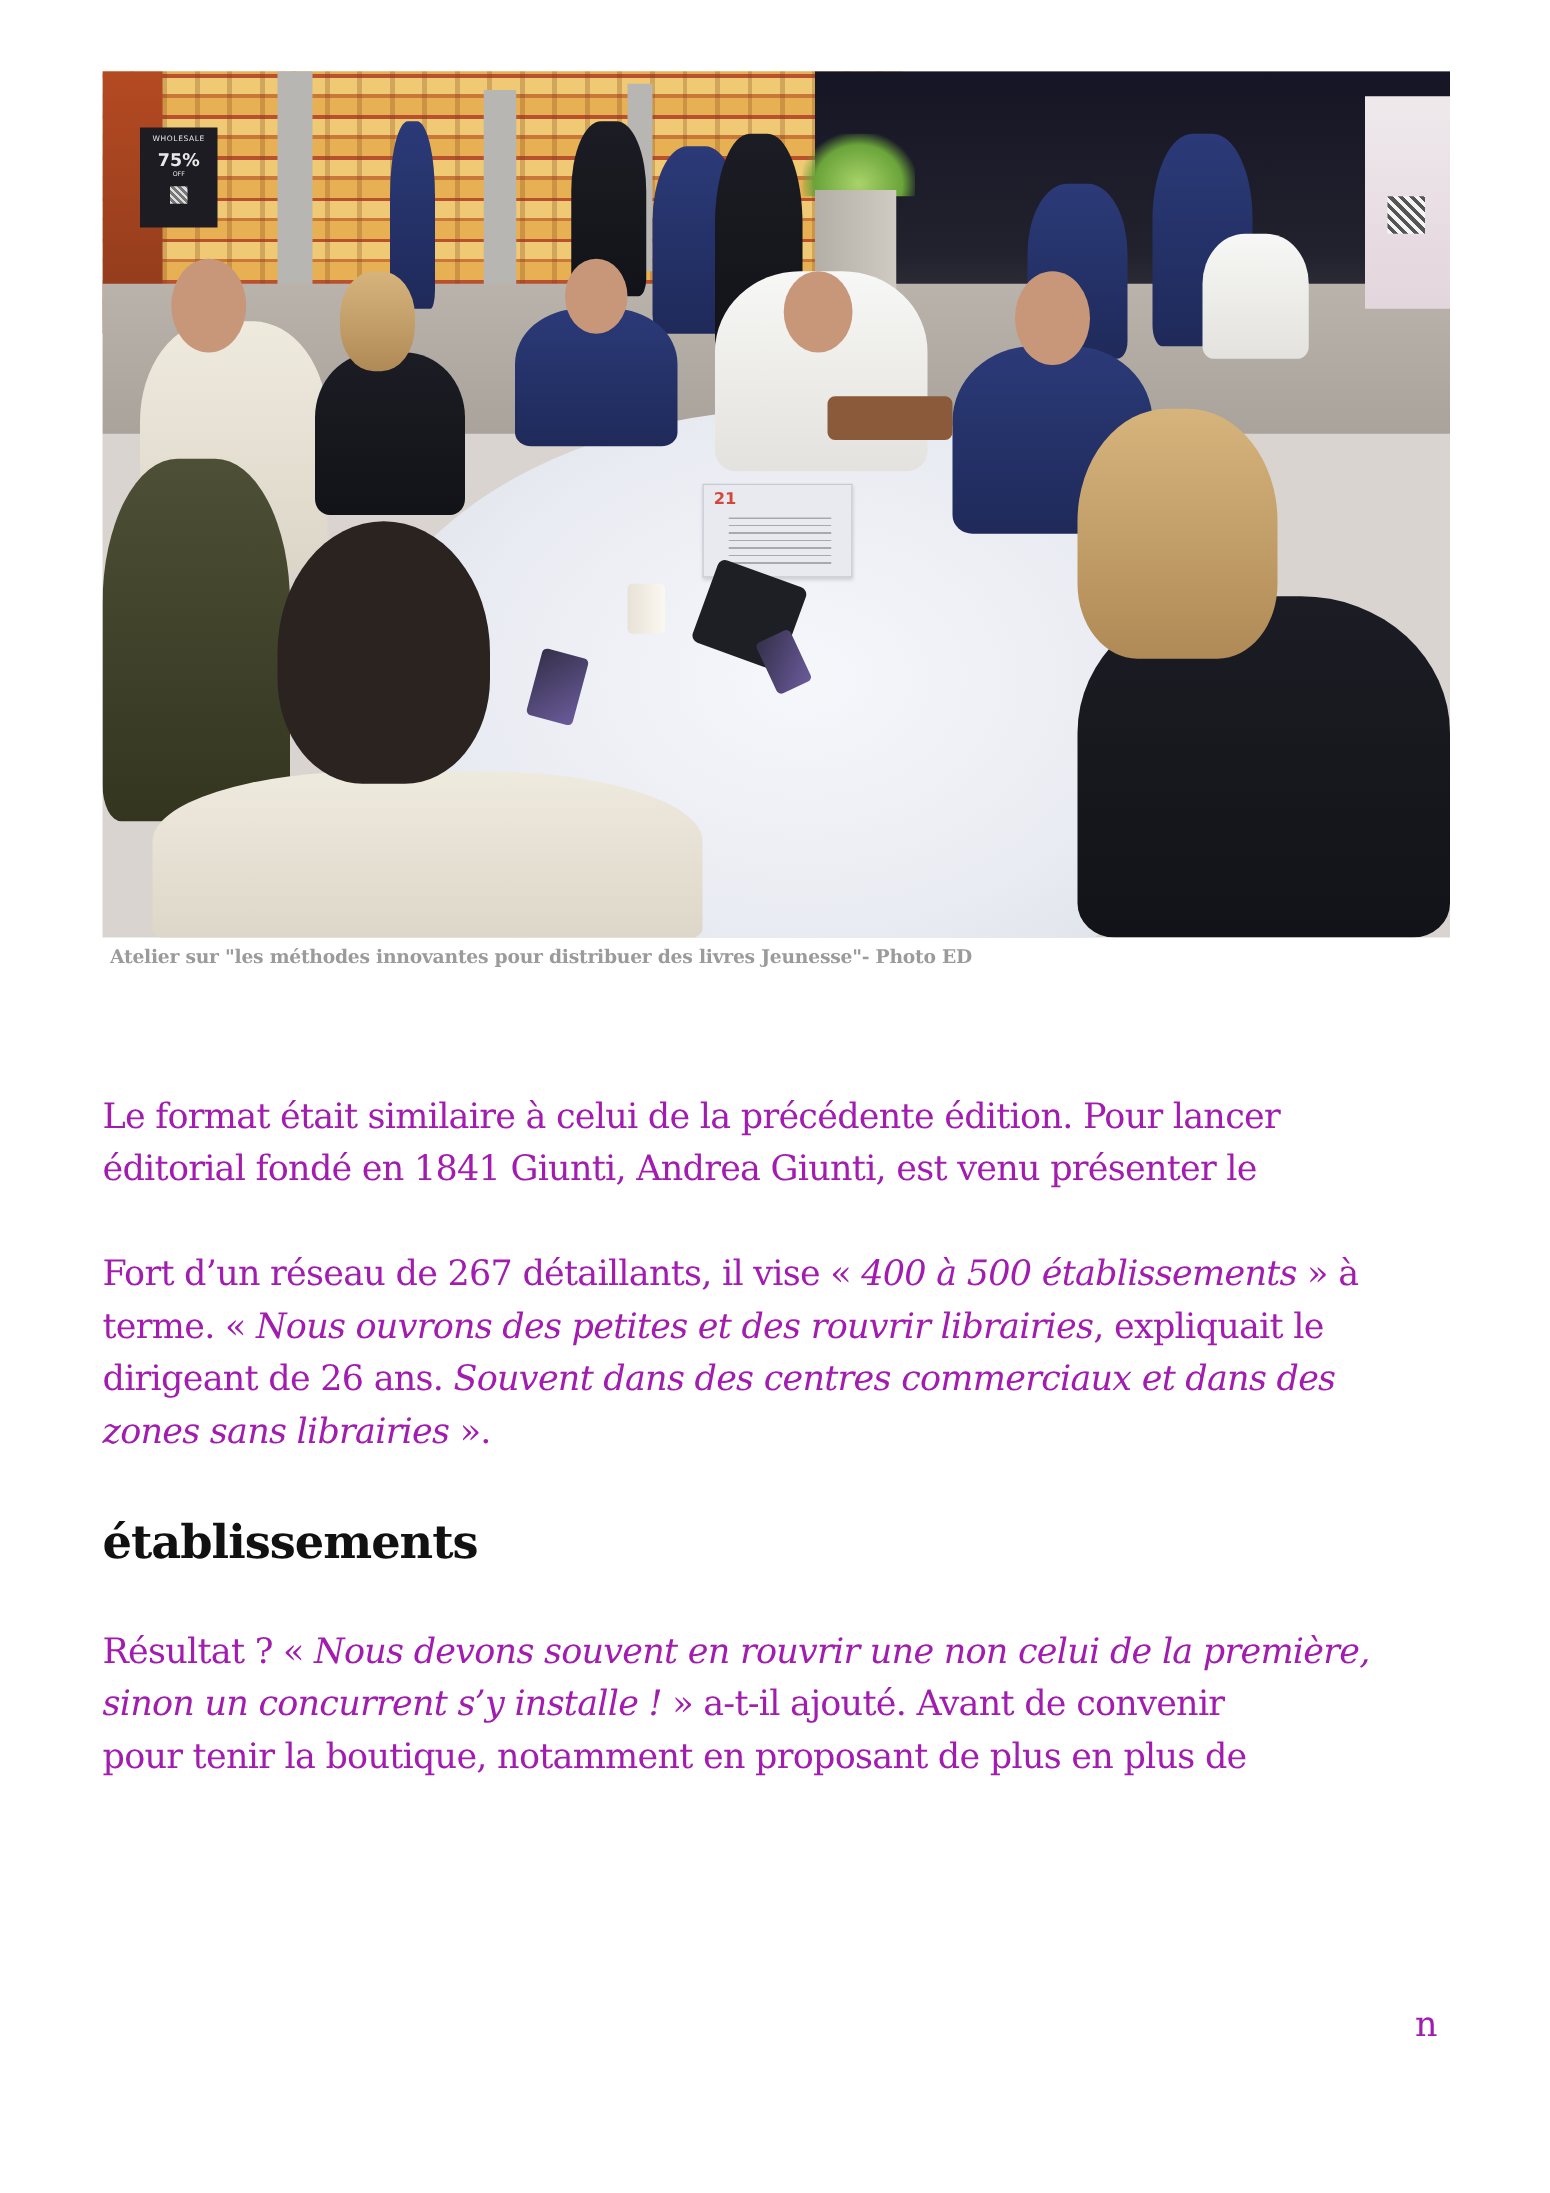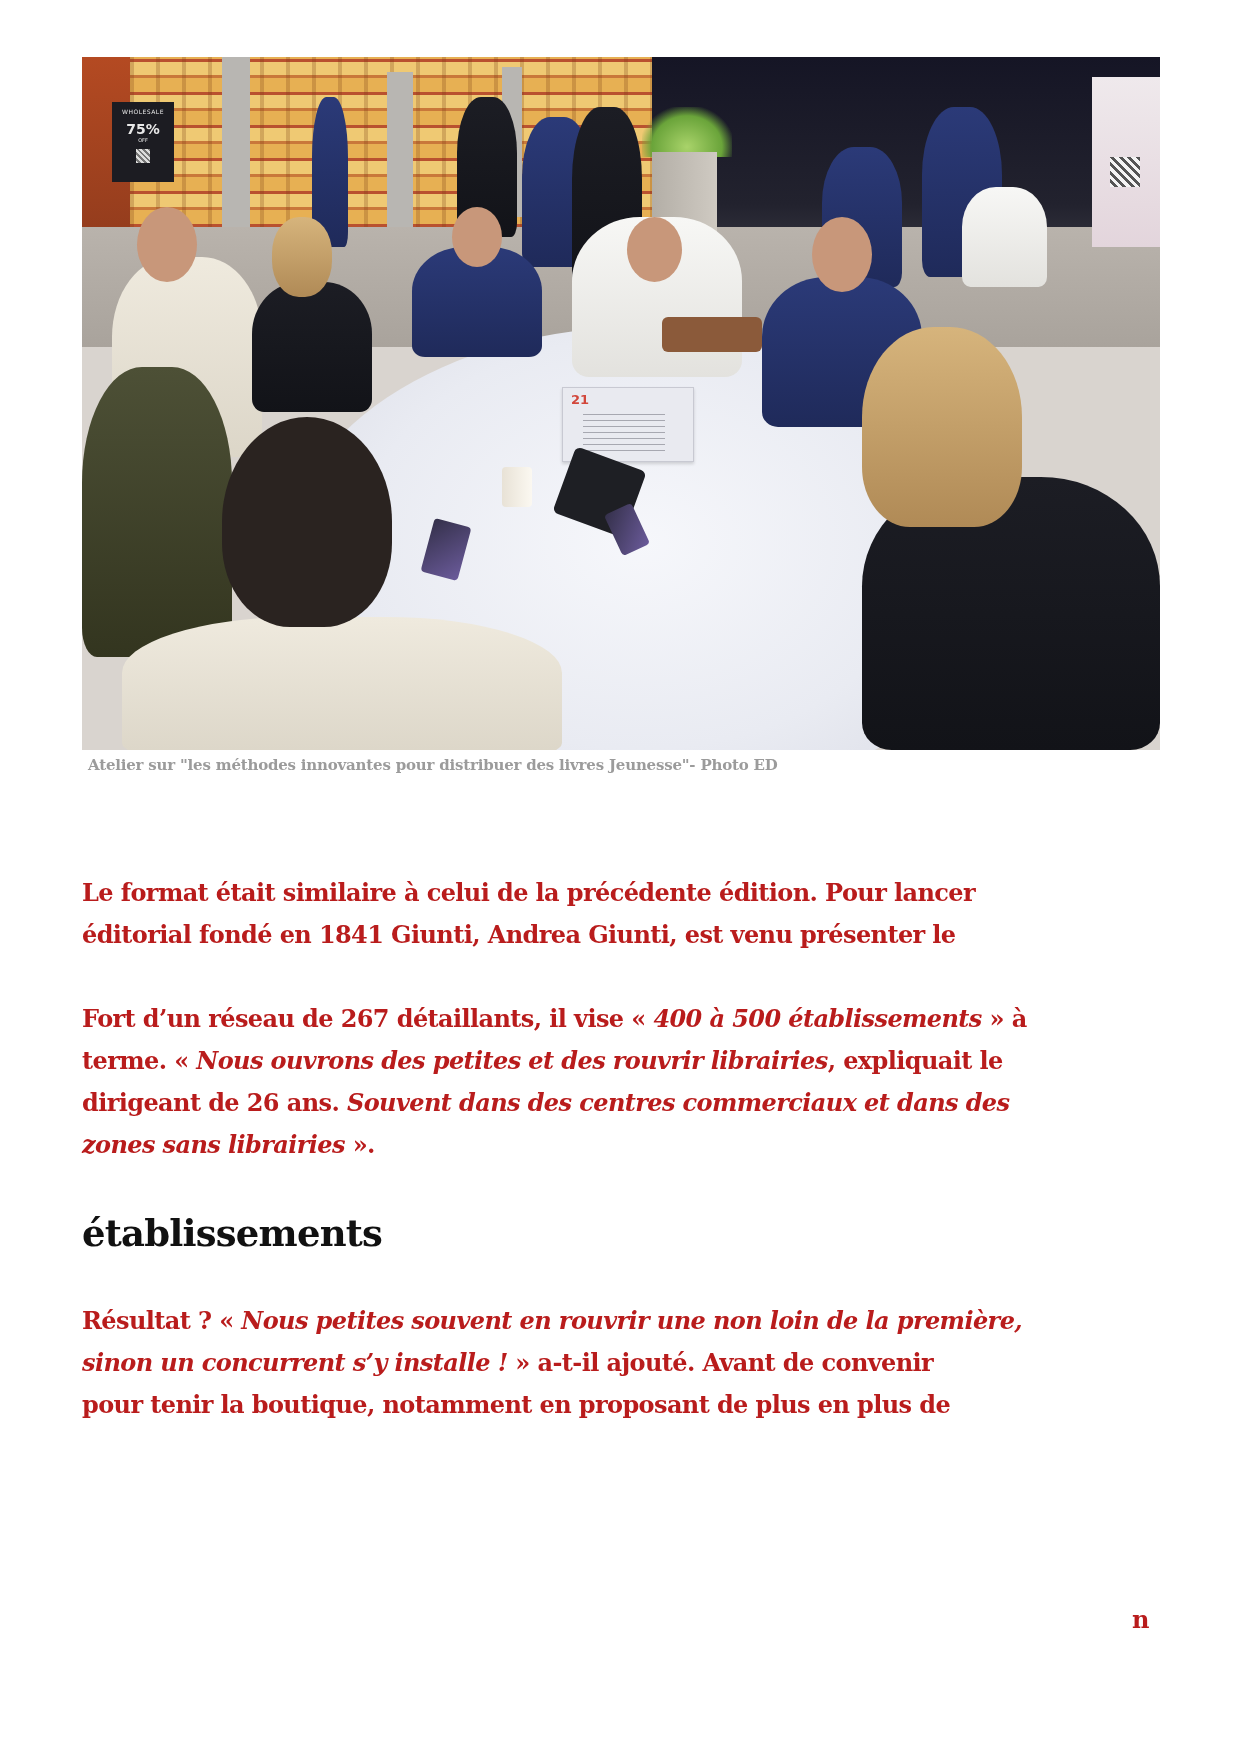--- a/index.html
+++ b/index.html
@@ -78,21 +78,21 @@
       background: linear-gradient(90deg, #b3aea6, #cfcac2);
     }
     .person { border-radius: 40% 40% 10% 10%; }
     
     .table {
       left: 200px; top: 270px; width: 720px; height: 480px;
       border-radius: 50%;
       background: radial-gradient(ellipse at 50% 45%, #f6f7fb 0%, #e9ebf2 55%, #d7d9e3 100%);
     }
     .tent {
-      left: 480px; top: 330px; width: 132px; height: 75px;
+      left: 480px; top: 330px; width: 120px; height: 75px;
       background: #e9eaf0;
       border: 1px solid #c8c9d2;
       box-shadow: 0 2px 3px rgba(0,0,0,0.15);
     }
     .tent .num {
       position: absolute; left: 8px; top: 4px;
       color: #d2473b; font-family: "DejaVu Sans", sans-serif;
       font-weight: bold; font-size: 13px;
     }
     .tent .lines {
@@ -128,24 +128,24 @@
 
     
     .article {
       position: absolute;
       left: 82px;
       top: 872px;
       width: 1080px;
     }
     .para {
       font-family: "DejaVu Serif", serif;
-      font-weight: bold;
-      font-size: 24px;
+      font-weight: normal;
+      font-size: 28px;
       line-height: 42px;
-      color: #b91c1c;
+      color: #a21caf;
       letter-spacing: -0.6px;
     }
     .para em { font-style: italic; }
     .para + .para { margin-top: 42px; }
     .heading {
       font-family: "DejaVu Serif", serif;
       font-weight: bold;
       font-size: 37px;
       line-height: 38px;
       letter-spacing: -0.8px;
@@ -241,20 +241,20 @@
     <span class="line"><span>terme. « </span><em>Nous ouvrons des petites et des rouvrir librairies</em><span>, expliquait le</span></span>
     <span class="line"><span>dirigeant de 26 ans. </span><em>Souvent dans des centres commerciaux et dans des</em></span>
     <span class="line"><em>zones sans librairies</em><span> ».</span></span>
   </p>
 
   <h2 class="heading">
     <span class="line">établissements</span>
   </h2>
 
   <p class="para" style="margin-top:0;">
-    <span class="line"><span>Résultat ? « </span><em>Nous petites souvent en rouvrir une non loin de la première,</em></span>
+    <span class="line"><span>Résultat ? « </span><em>Nous devons souvent en rouvrir une non celui de la première,</em></span>
     <span class="line"><em>sinon un concurrent s’y installe !</em><span> » a-t-il ajouté. Avant de convenir</span></span>
     <span class="line"><span>pour tenir la boutique, notamment en proposant de plus en plus de</span></span>
   </p>
 </div>
 
 <div class="mask"></div>
 <div class="para" style="position:absolute;left:1132px;top:1599px;">n</div>
 
 </body></html>

